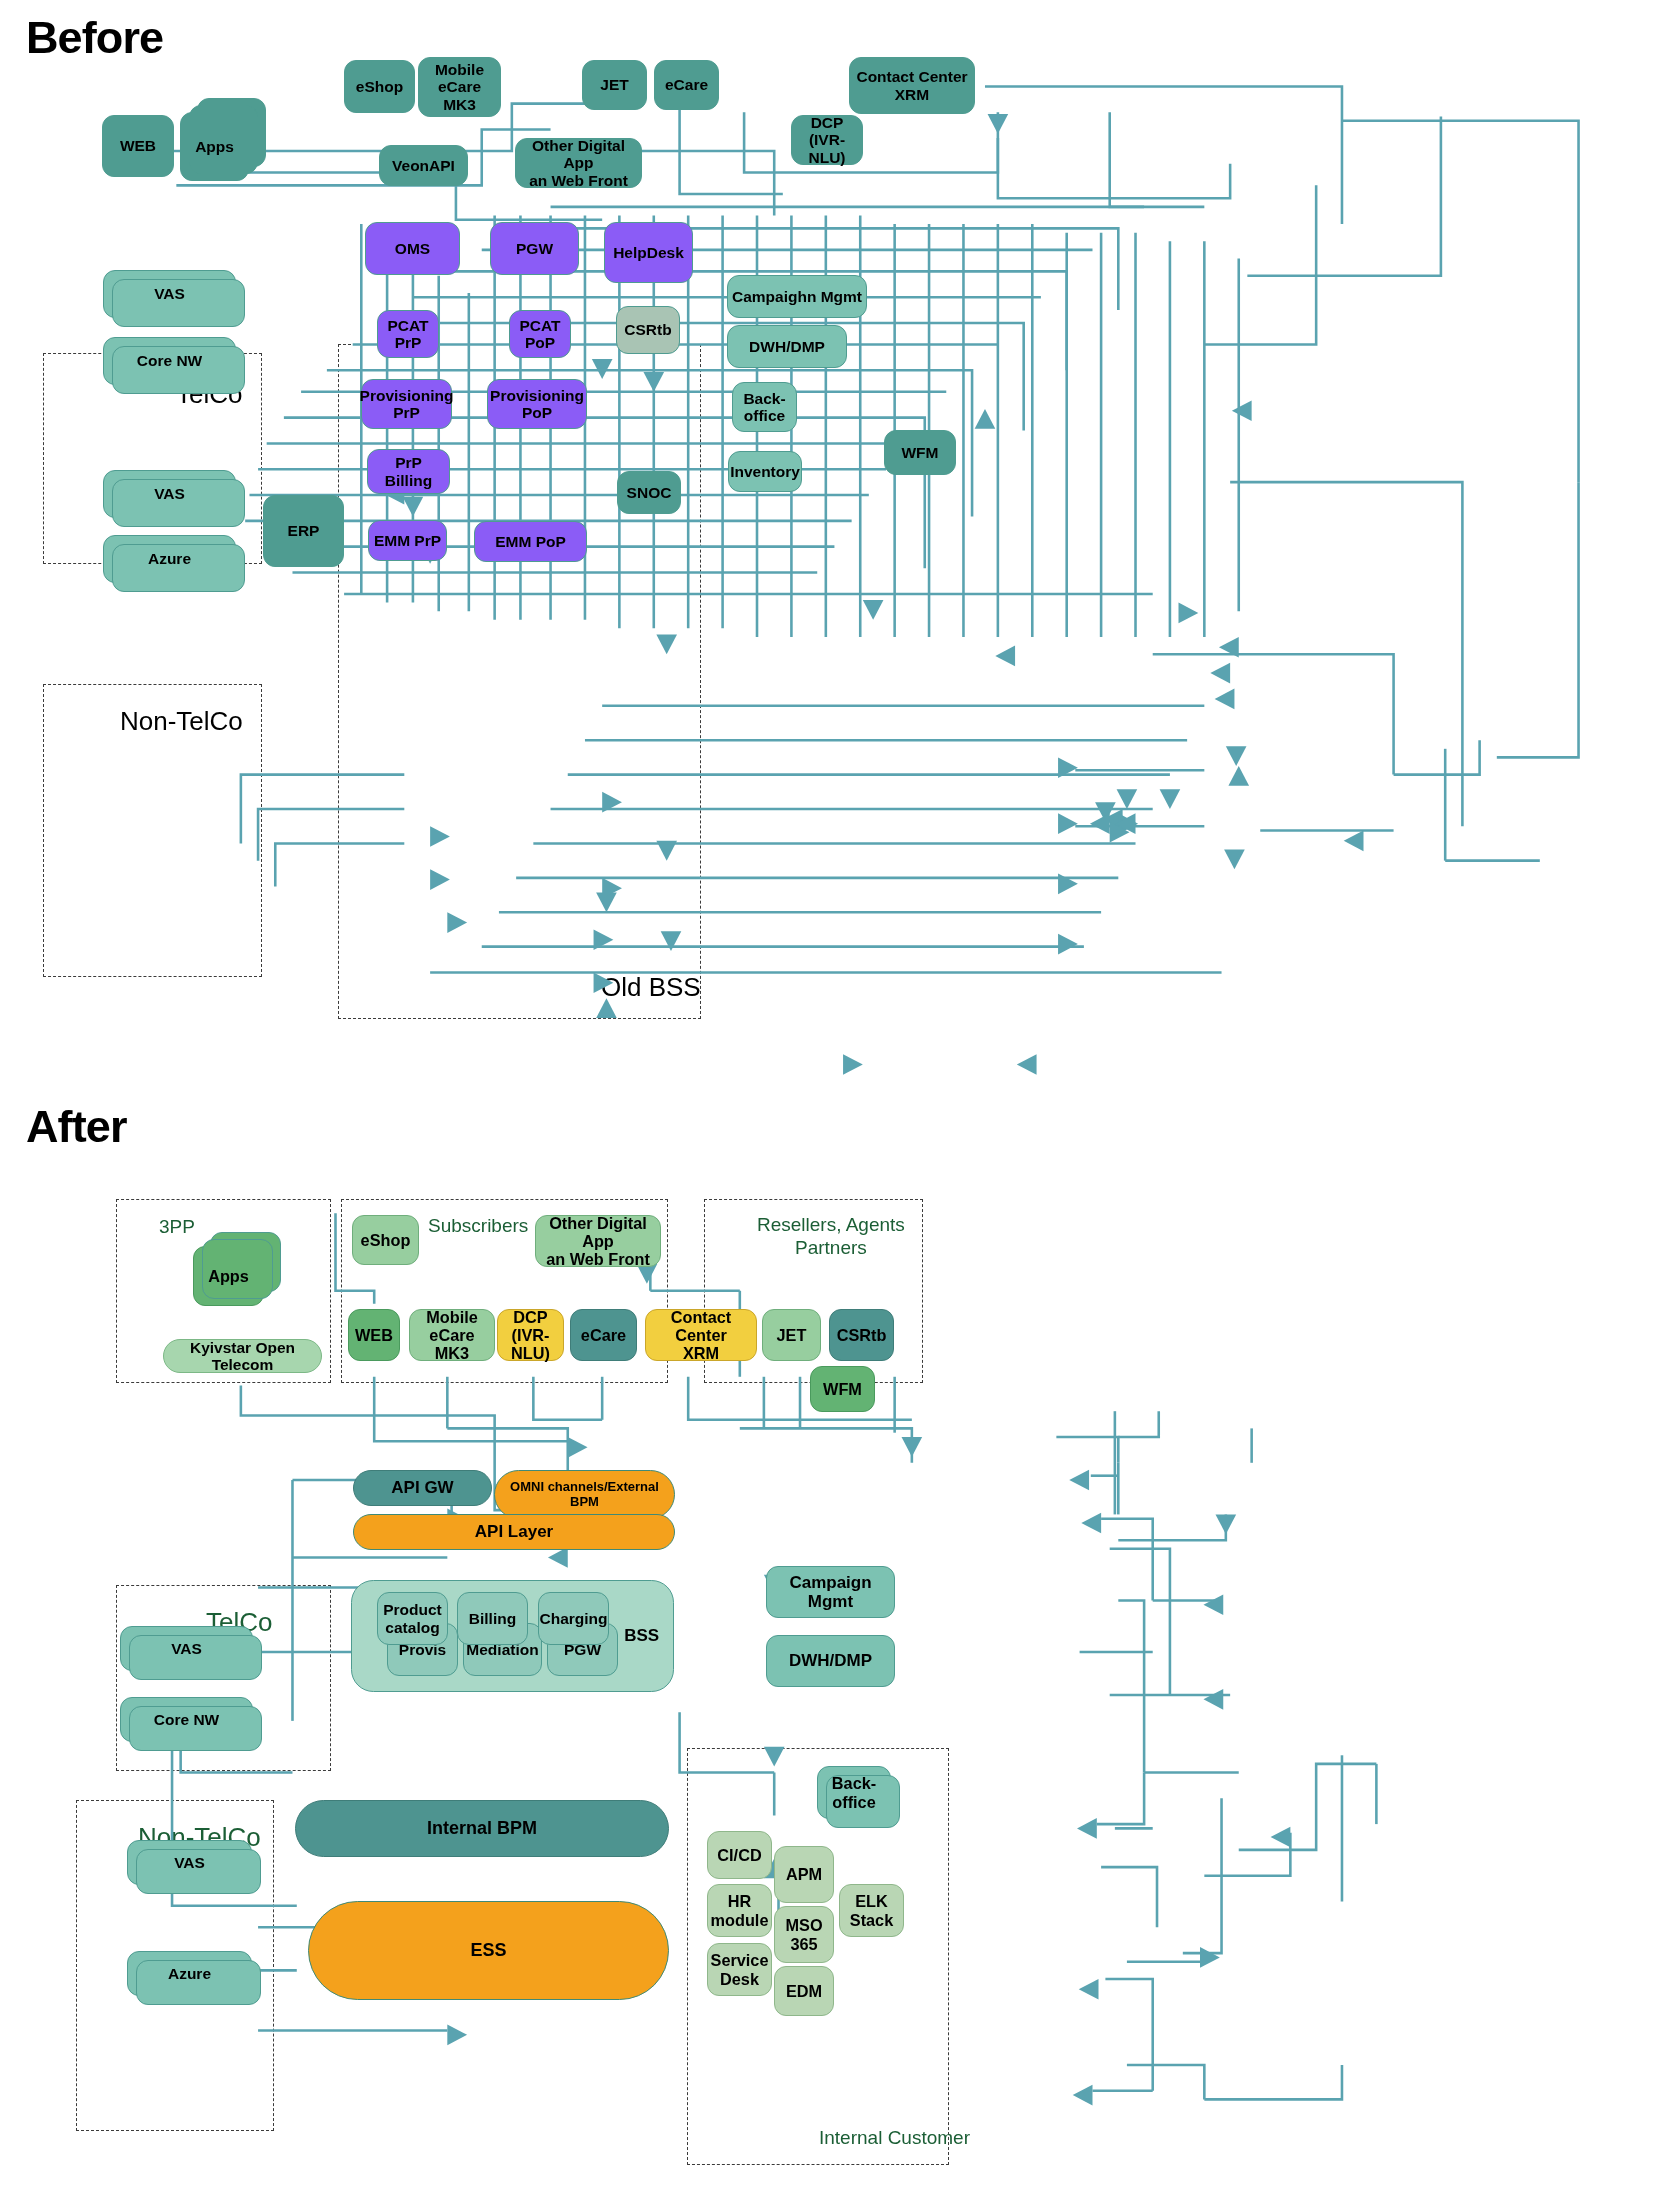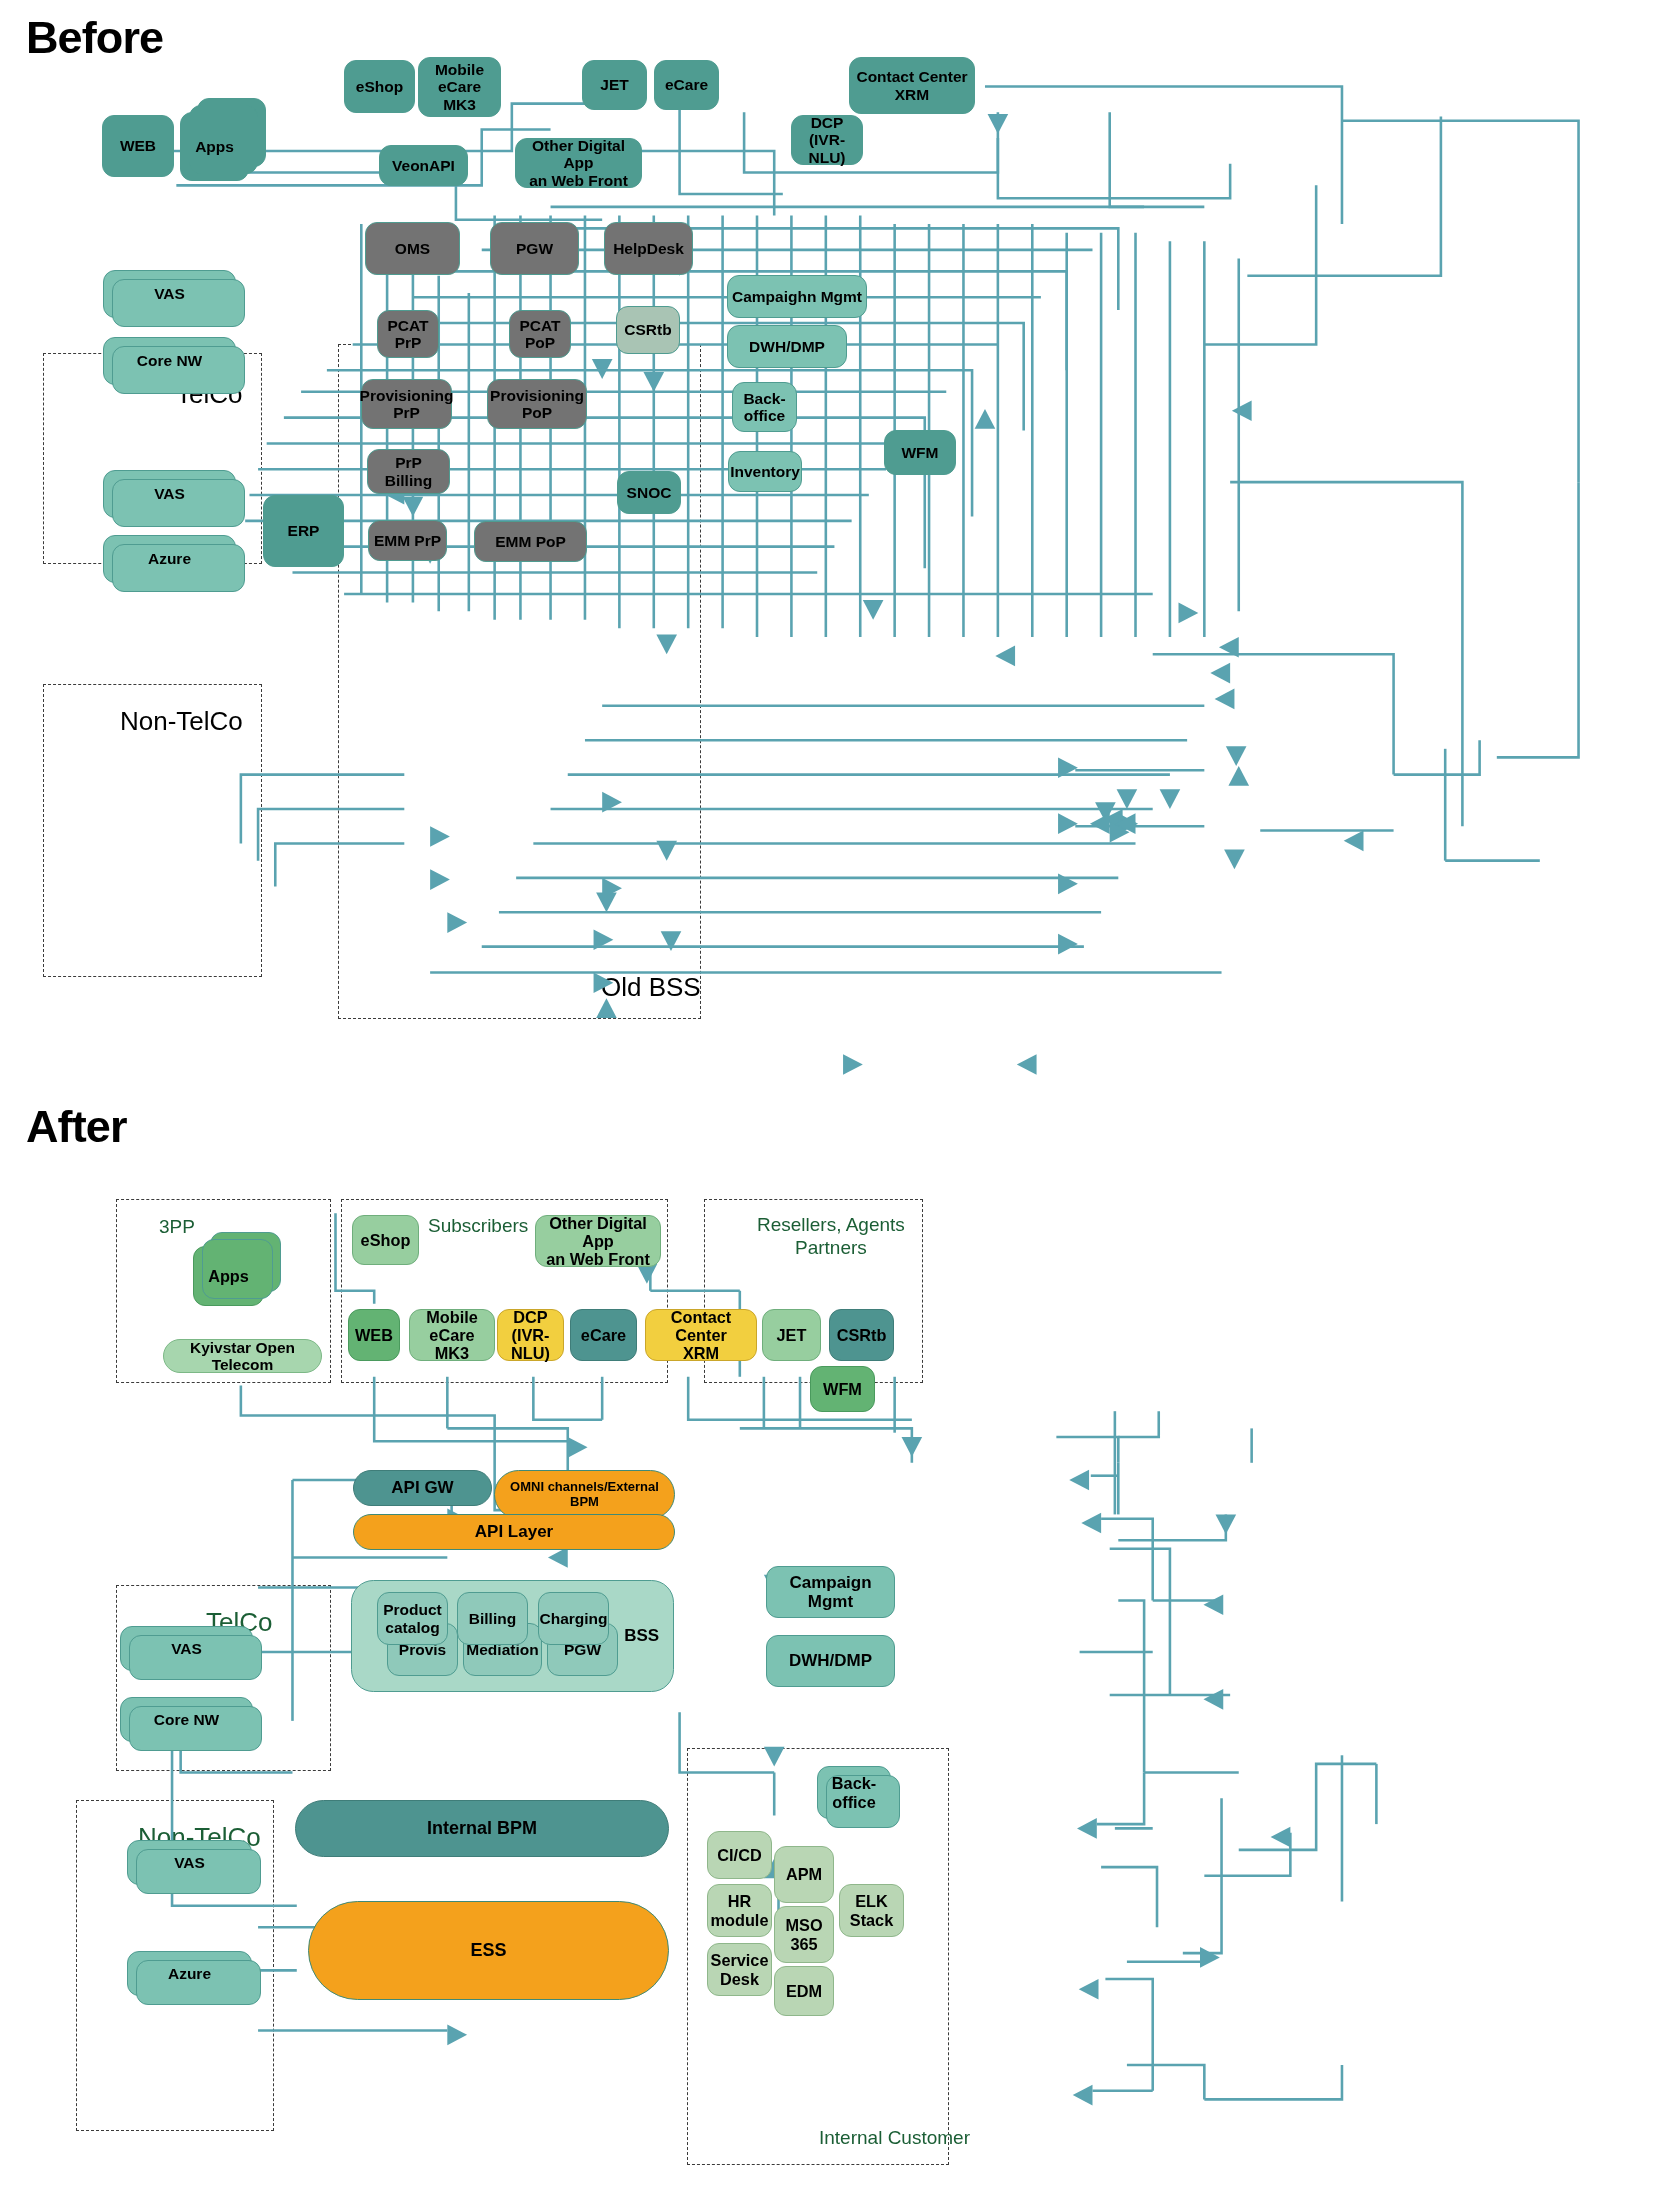--- a/index.html
+++ b/index.html
@@ -20,21 +20,21 @@
   .node.stack::before{content:"";position:absolute;left:7.7px;top:7.7px;width:100%;height:100%;
         border-radius:12px;border:0.9px solid #4f9c91;background:inherit;z-index:-1;}
   .node.stack3::before{content:"";position:absolute;left:7.7px;top:-7.7px;width:100%;height:100%;
         border-radius:12px;border:0.9px solid #4f9c91;background:inherit;z-index:-1;}
   .node.stack3::after{content:"";position:absolute;left:15.5px;top:-15.5px;width:100%;height:100%;
         border-radius:12px;border:0.9px solid #4f9c91;background:inherit;z-index:-2;}
 
   
   .c-teal-dark{background:#4f9c91;}
   .c-teal{background:#7cc2b2;}
-  .c-teal-light{background:#737373;}
+  .c-teal-light{background:#8b5cf6;}
   .c-grey-green{background:#a9c4b4;}
   .c-orange{background:#f4a11c;border-color:#3f8a77;}
   .c-yellow{background:#f2cf3f;border-color:#caa62a;}
   .c-green-mid{background:#63b373;border-color:#4a9a5d;}
   .c-green-light{background:#97ce9f;border-color:#6fae7c;}
   .c-green-pale{background:#a7d6ae;border-color:#7cb886;}
   .c-green-sage{background:#b9d6b4;border-color:#8fb78b;}
   .c-slate-teal{background:#4e9490;border-color:#3f7d79;}
   .c-teal-mid{background:#8fc9ba;}
   .c-bss{background:#a9d8c7;}
@@ -203,21 +203,21 @@
   <div class="node c-teal-dark" style="left:849px;top:57px;width:126px;height:57px;font-size:15.5px;white-space:pre-line;">Contact Center
 XRM</div>
   <div class="node c-teal-dark" style="left:791px;top:115px;width:72px;height:50px;font-size:15.5px;white-space:pre-line;">DCP
 (IVR-NLU)</div>
   <div class="node c-teal-dark" style="left:379px;top:145px;width:89px;height:41px;font-size:15.5px;">VeonAPI</div>
   <div class="node c-teal-dark" style="left:515px;top:138px;width:127px;height:50px;font-size:15.5px;white-space:pre-line;">Other Digital App
 an Web Front</div>
 
   <div class="node c-teal-light" style="left:365px;top:222px;width:95px;height:53px;font-size:15.5px;">OMS</div>
   <div class="node c-teal-light" style="left:490px;top:222px;width:89px;height:53px;font-size:15.5px;">PGW</div>
-  <div class="node c-teal-light" style="left:604px;top:222px;width:89px;height:53px;font-size:15.5px;">HelpDesk</div>
+  <div class="node c-teal-light" style="left:604px;top:222px;width:89px;height:61px;font-size:15.5px;">HelpDesk</div>
 
   <div class="node c-teal stack" style="left:103px;top:270px;width:133px;height:48px;font-size:15.5px;">VAS</div>
   <div class="node c-teal stack" style="left:103px;top:337px;width:133px;height:48px;font-size:15.5px;">Core NW</div>
 
   <div class="node c-teal" style="left:727px;top:275px;width:140px;height:43px;font-size:15.5px;">Campaighn Mgmt</div>
   <div class="node c-teal" style="left:727px;top:325px;width:120px;height:43px;font-size:15.5px;">DWH/DMP</div>
 
   <div class="node c-teal-light" style="left:377px;top:310px;width:62px;height:48px;font-size:15.5px;white-space:pre-line;">PCAT
 PrP</div>
   <div class="node c-teal-light" style="left:509px;top:310px;width:62px;height:48px;font-size:15.5px;white-space:pre-line;">PCAT

